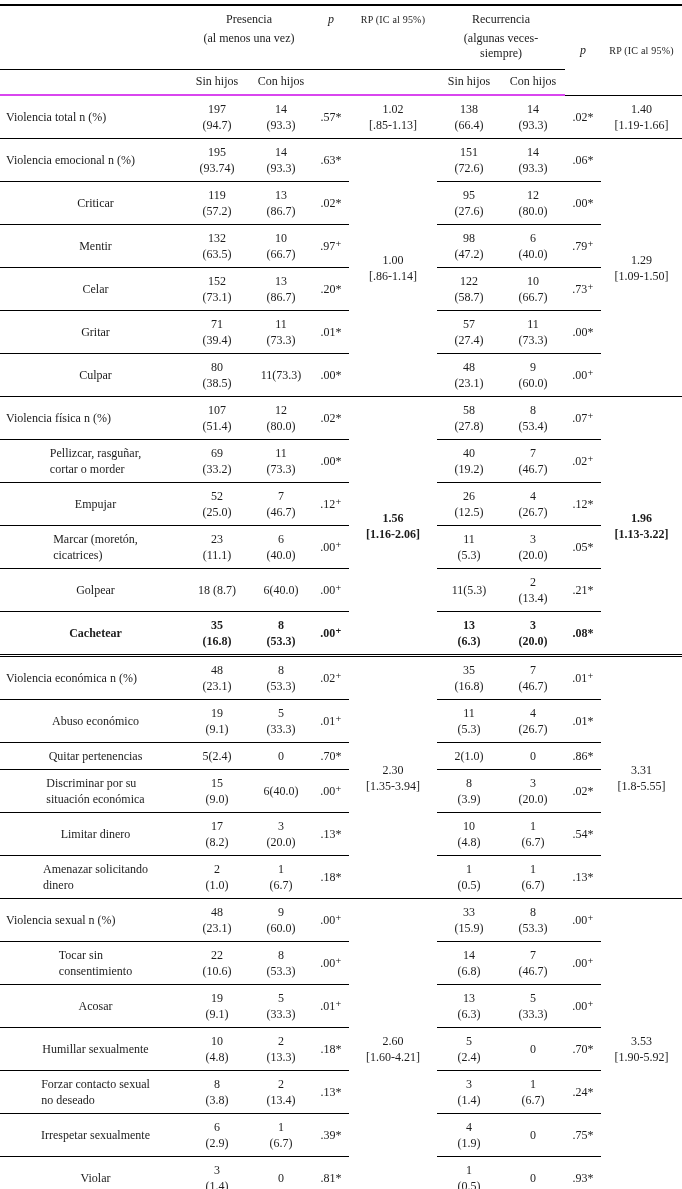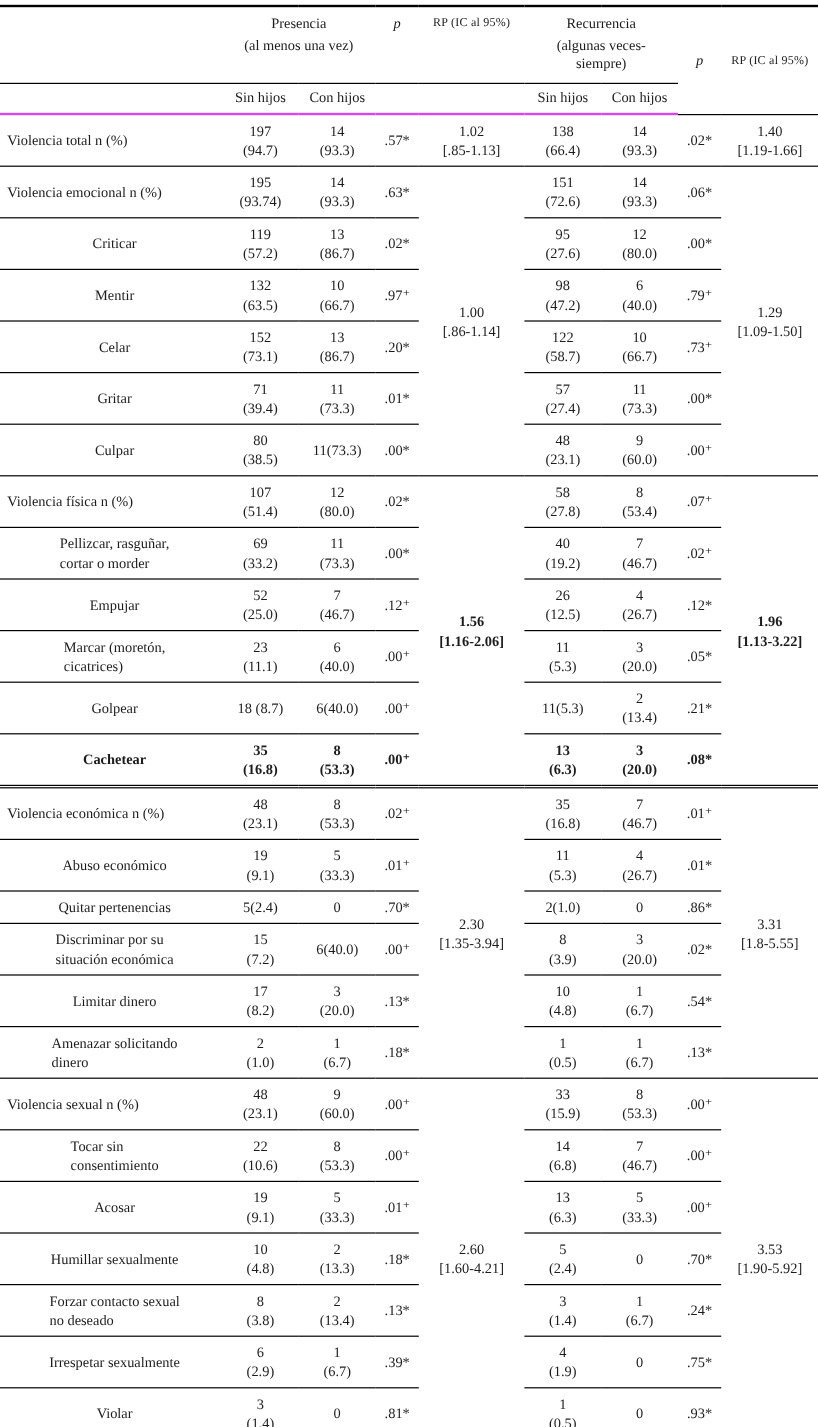--- a/index.html
+++ b/index.html
@@ -311,21 +311,21 @@
         <td class="num">0</td>
         <td class="pv">.70*</td>
         <td class="num">2(1.0)</td>
         <td class="num">0</td>
         <td class="pv">.86*</td>
       </tr>
       <tr>
         <td class="lab sub"><span class="labwrap">Discriminar por su
 situación económica</span></td>
         <td class="num">15
-(7.2)</td>
+(9.0)</td>
         <td class="num">6(40.0)</td>
         <td class="pv">.00⁺</td>
         <td class="num">8
 (3.9)</td>
         <td class="num">3
 (20.0)</td>
         <td class="pv">.02*</td>
       </tr>
       <tr>
         <td class="lab sub"><span class="labwrap">Limitar dinero</span></td>

